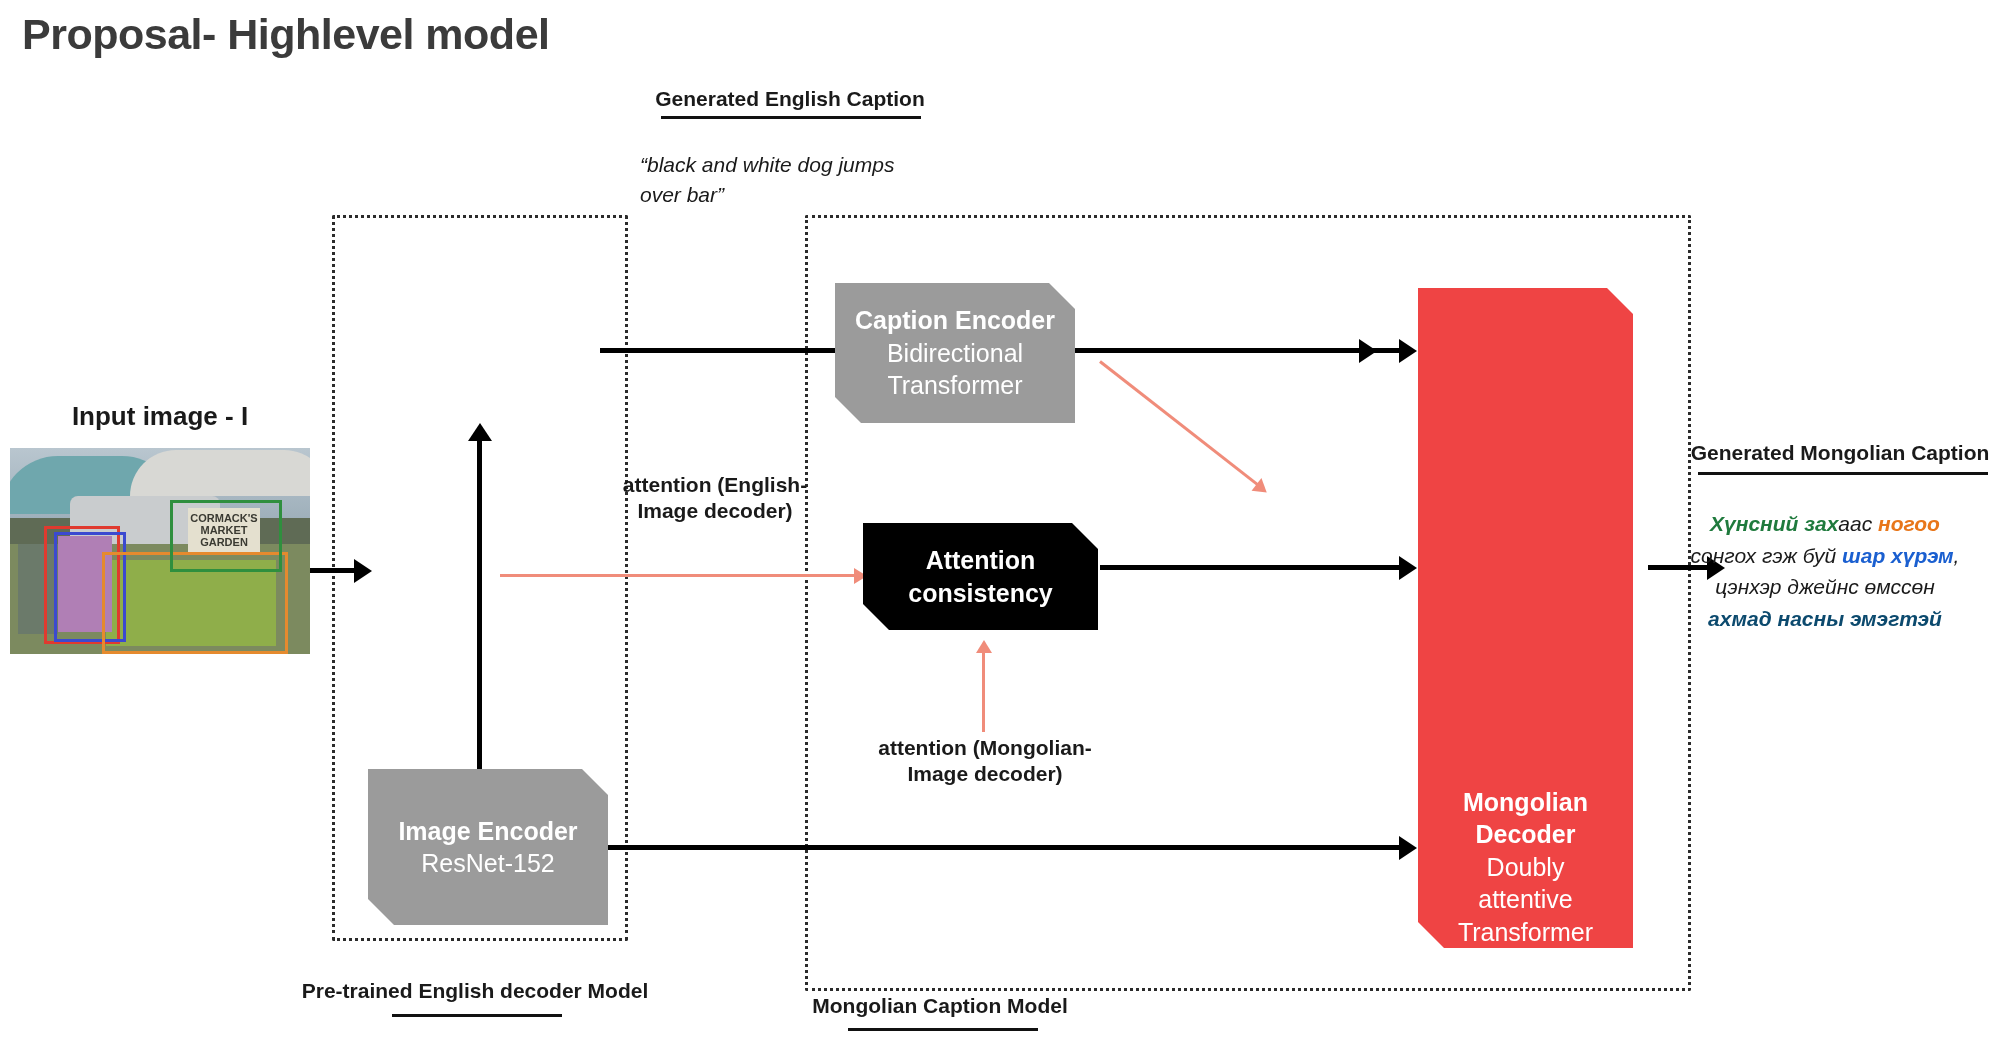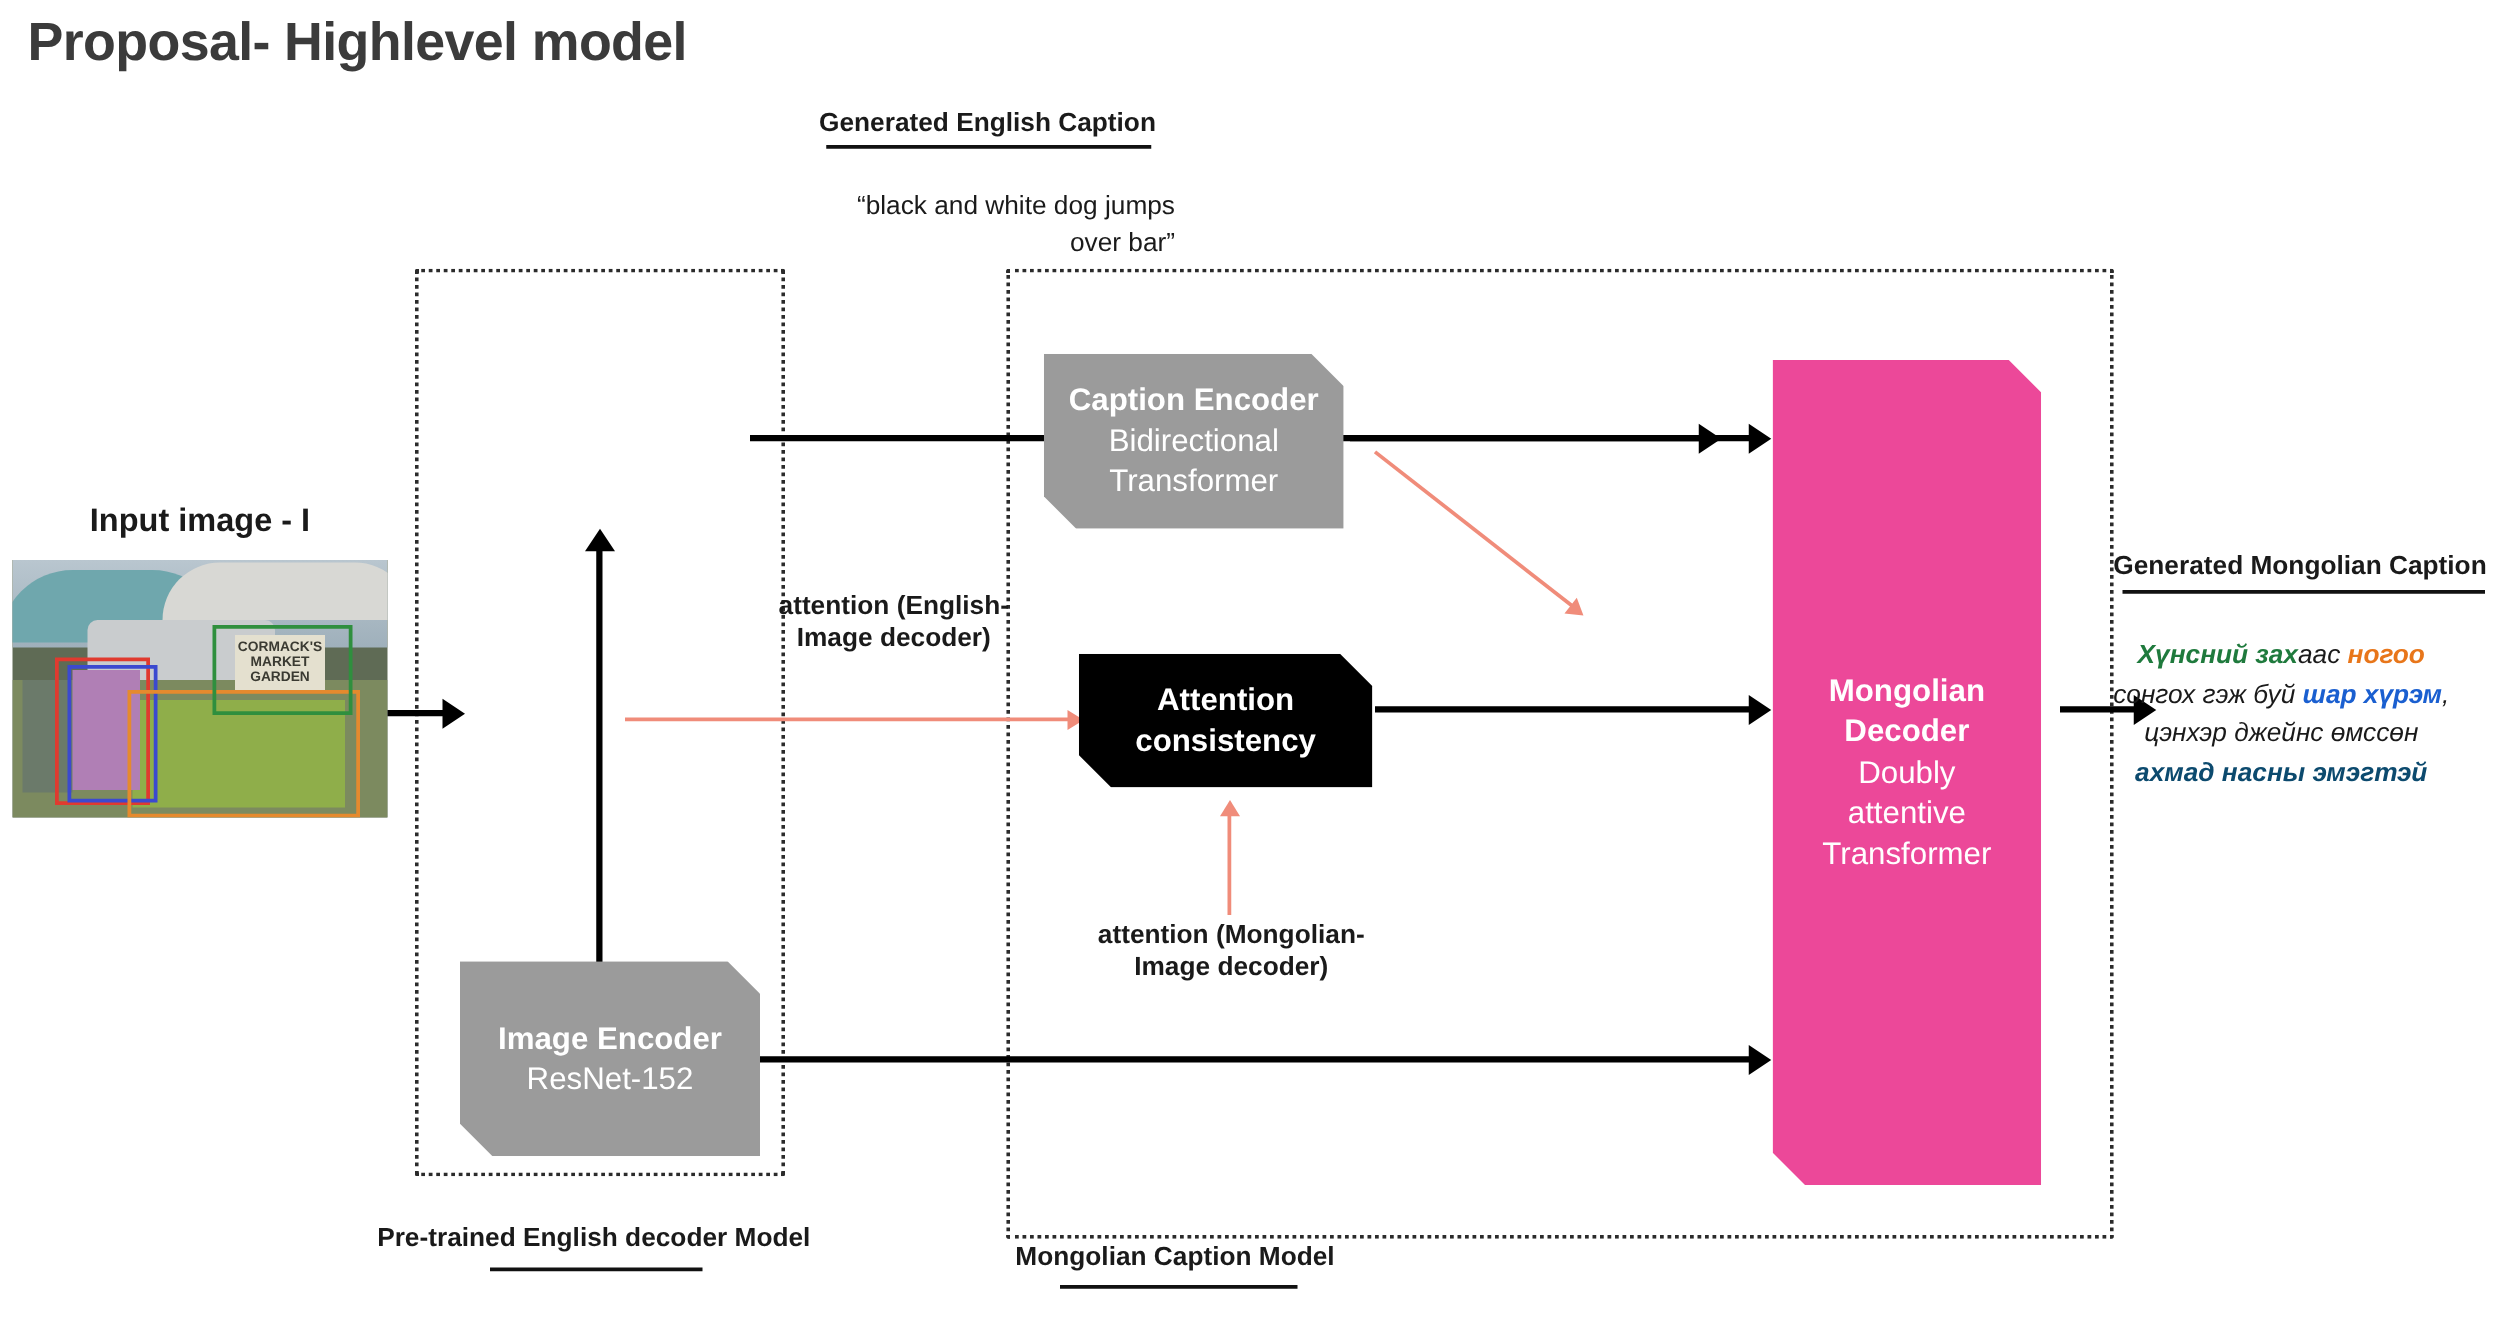--- a/index.html
+++ b/index.html
@@ -119,21 +119,21 @@
     text-align: center;
     color: #fff;
     line-height: 1.3;
     clip-path: polygon(0 0, calc(100% - 26px) 0, 100% 26px, 100% 100%, 26px 100%, 0 calc(100% - 26px));
   }
   .node .t1 { font-weight: bold; font-size: 25px; }
   .node .t2 { font-weight: normal; font-size: 25px; }
   .node-dark { background: #333333; }
   .node-black { background: #000000; }
   .node-grey { background: #9b9b9b; }
-  .node-orange { background: #ec4899; }
+  .node-orange { background: #ef4444; justify-content: flex-end; }
   
   #input-image {
     position: absolute;
     left: 10px;
     top: 448px;
     width: 300px;
     height: 206px;
     overflow: hidden;
     background: #5f6b55;
   }
@@ -172,23 +172,24 @@
     background: #b07fb5;
   }
   .ph-person2 {
     position: absolute; left: 8px; top: 96px; width: 40px; height: 90px;
     background: #6b7a6a;
   }
   .bbox { position: absolute; border-width: 3px; border-style: solid; }
   
   .caption-italic {
     position: absolute;
+    font-style: italic;
     font-size: 21px;
     color: #1a1a1a;
-    text-align: right;
+    text-align: left;
     line-height: 1.45;
   }
   #mn-caption {
     position: absolute;
     left: 1690px;
     top: 508px;
     width: 270px;
     font-style: italic;
     font-size: 21px;
     text-align: center;

